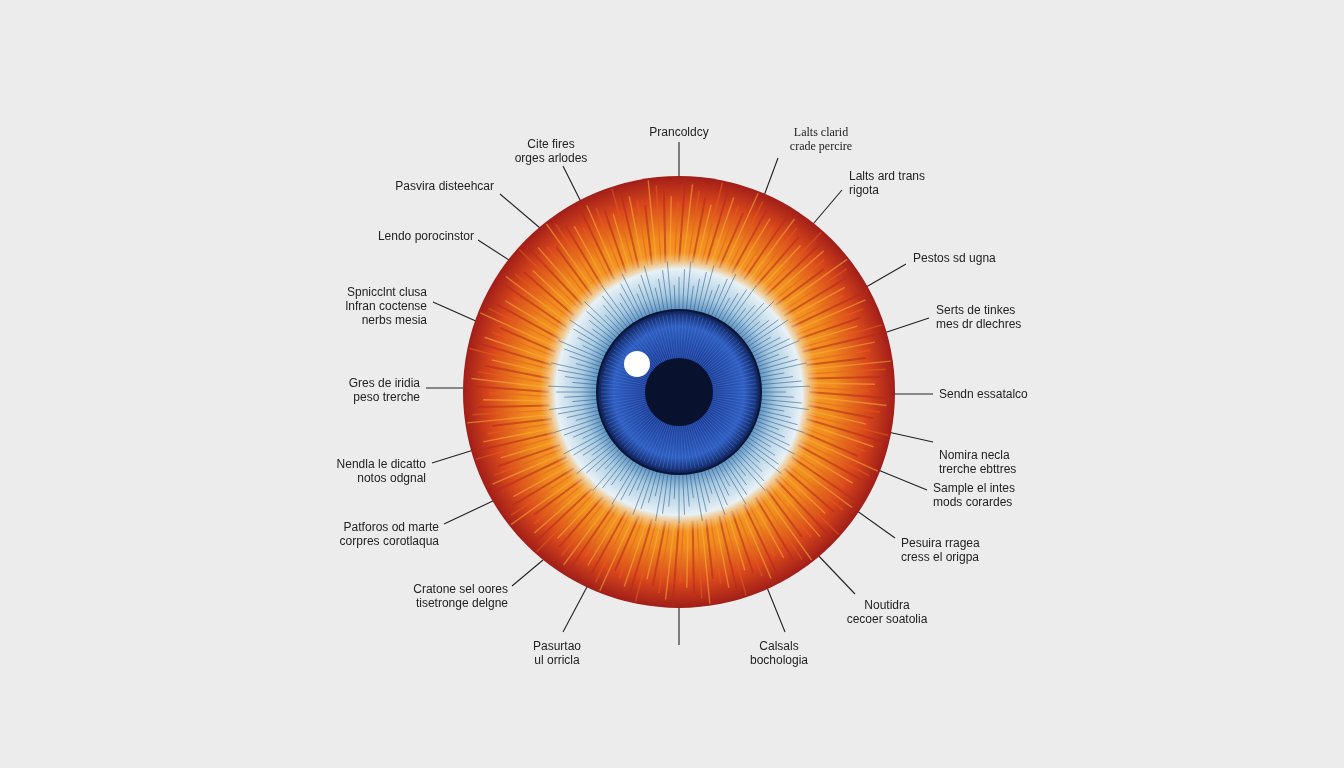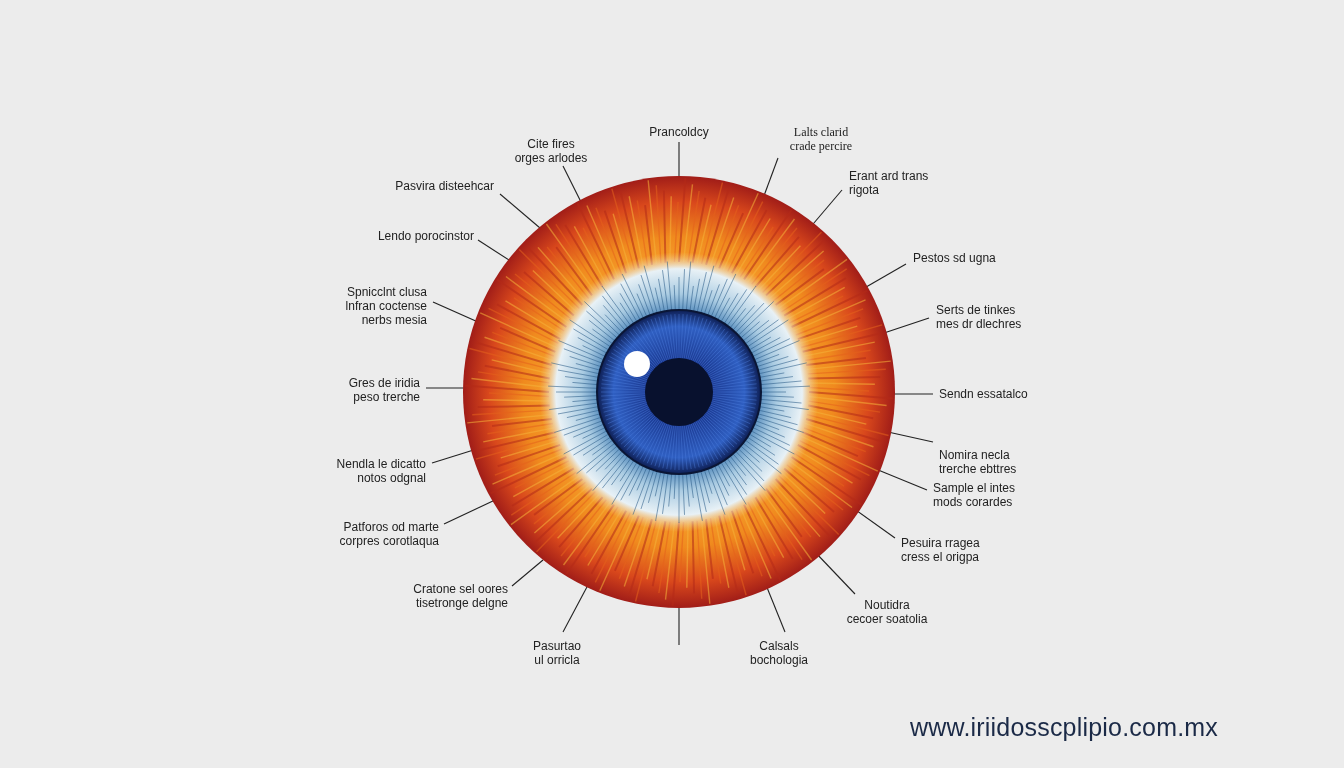--- a/index.html
+++ b/index.html
@@ -524,21 +524,21 @@
       </g>
     <circle id="pupil" fill="#08112e" cx="679" cy="392" r="34"></circle>
     <circle id="highlight" fill="#ffffff" cx="637" cy="364" r="13"></circle>
   </svg>
   <div id="labels">
       <div class="label c" style="left: 551px; top: 137px;">Cite fires
 orges arlodes</div>
       <div class="label c" style="left: 679px; top: 125px;">Prancoldcy</div>
       <div class="label c" style="left: 821px; top: 125px; font-family: Liberation Serif, serif;">Lalts clarid
 crade percire</div>
-      <div class="label l" style="left: 849px; top: 169px;">Erant ard trans
+      <div class="label l" style="left: 849px; top: 169px;">Lalts ard trans
 rigota</div>
       <div class="label r" style="left: 494px; top: 179px;">Pasvira disteehcar</div>
       <div class="label r" style="left: 474px; top: 229px;">Lendo porocinstor</div>
       <div class="label r" style="left: 427px; top: 285px;">Spnicclnt clusa
 lnfran coctense
 nerbs mesia</div>
       <div class="label r" style="left: 420px; top: 376px;">Gres de iridia
 peso trerche</div>
       <div class="label r" style="left: 426px; top: 457px;">Nendla le dicatto
 notos odgnal</div>
@@ -556,14 +556,13 @@
       <div class="label l" style="left: 939px; top: 387px;">Sendn essatalco</div>
       <div class="label l" style="left: 939px; top: 448px;">Nomira necla
 trerche ebttres</div>
       <div class="label l" style="left: 933px; top: 481px;">Sample el intes
 mods corardes</div>
       <div class="label l" style="left: 901px; top: 536px;">Pesuira rragea
 cress el origpa</div>
       <div class="label c" style="left: 887px; top: 598px;">Noutidra
 cecoer soatolia</div>
     </div>
-  <div id="watermark">www.iriidosscplipio.com.mx</div>
 </div>
 
 </body></html>

